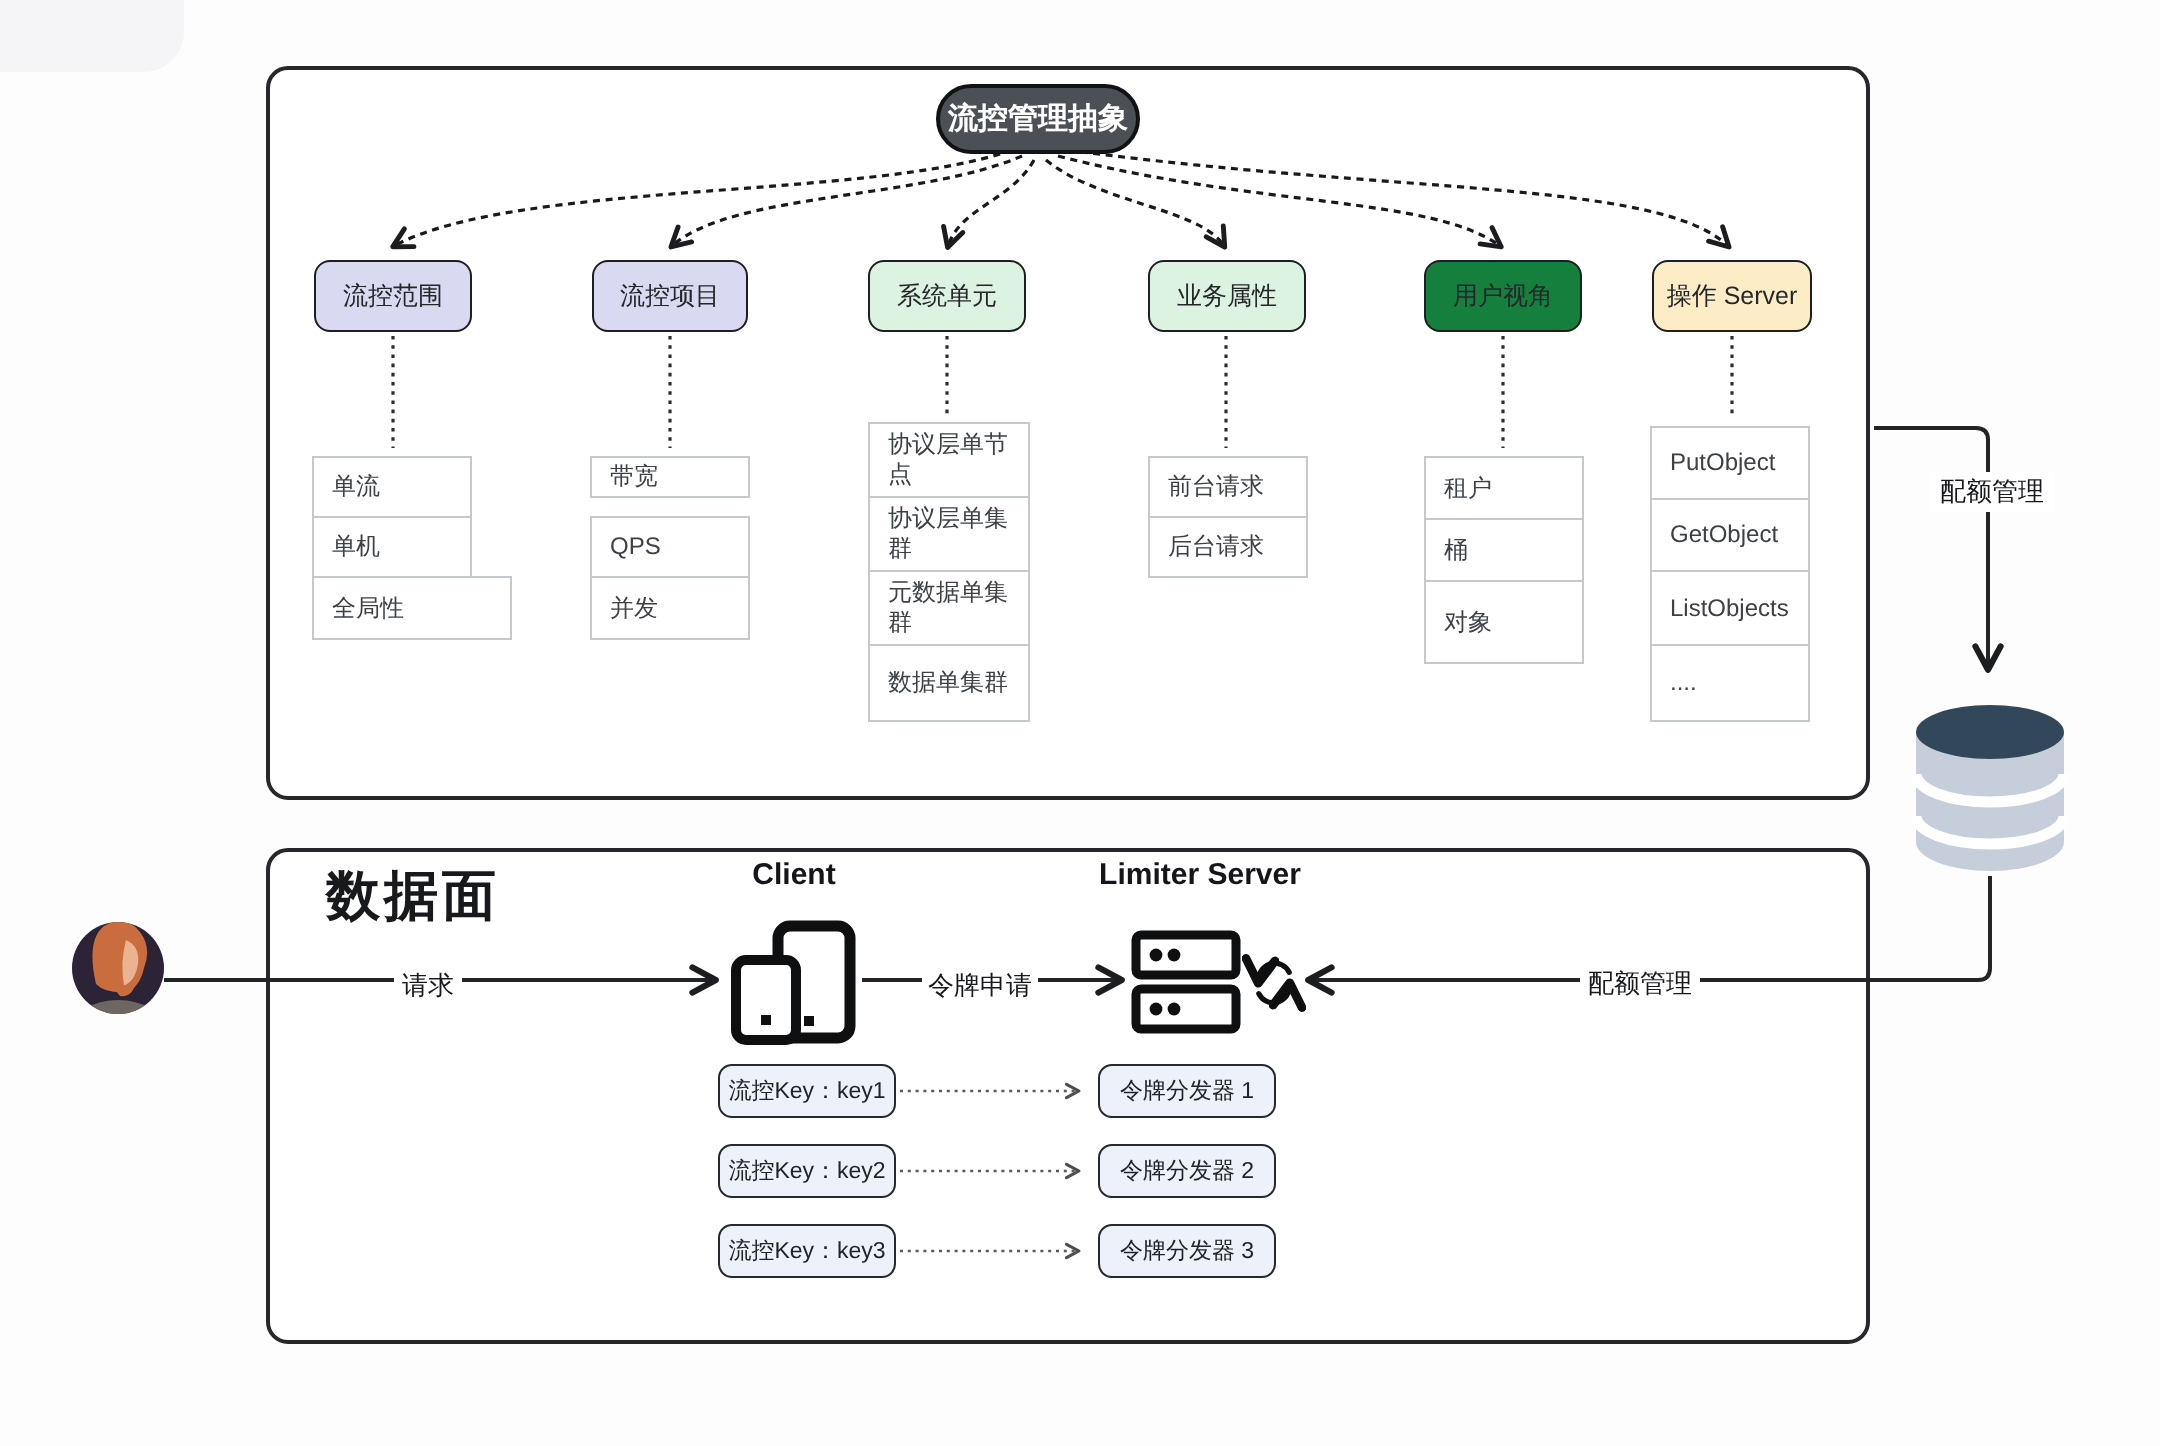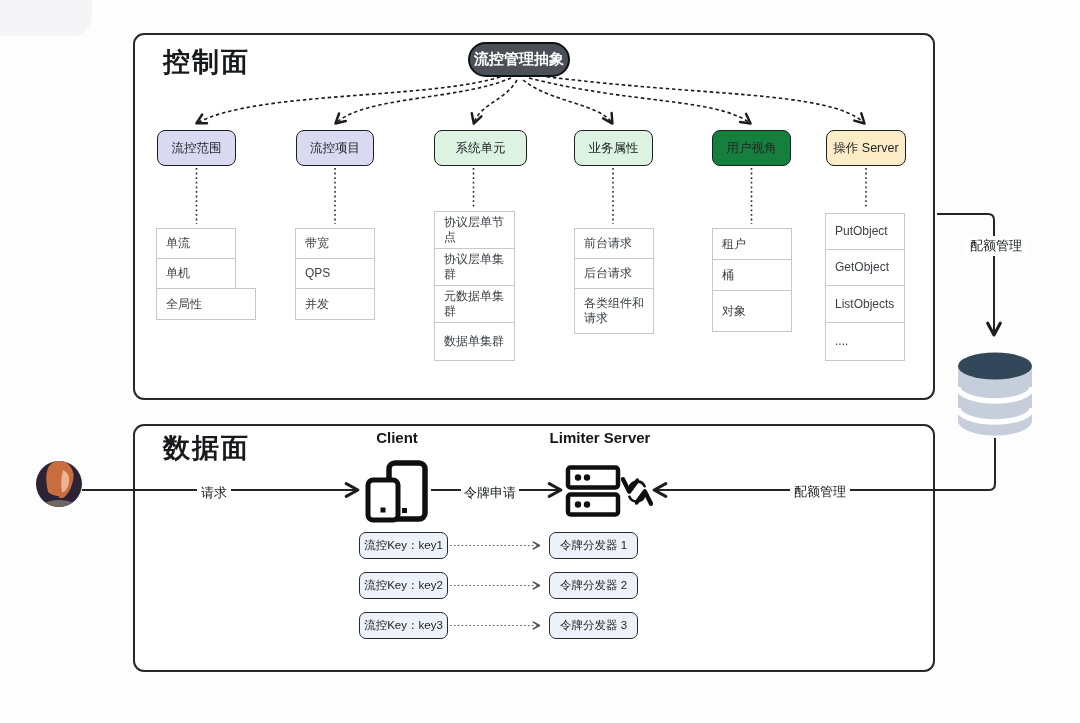--- a/index.html
+++ b/index.html
@@ -113,48 +113,46 @@
       <path d="M629.4,496.8 A8,8 0 0 0 644.6,494.1" marker-end="url(#mVb)"></path>
     </g>
 
     <g fill="none" stroke="#565a5e" stroke-width="1.2" stroke-dasharray="1.5 2.4">
       <path d="M450,545.5 H539" marker-end="url(#mVg)"></path>
       <path d="M450,585.5 H539" marker-end="url(#mVg)"></path>
       <path d="M450,625.5 H539" marker-end="url(#mVg)"></path>
     </g>
   </svg>
 
-  <div class="panel-title" style="left:163px;top:44px">控制面</div>
   <div class="panel-title" style="left:163px;top:430px">数据面</div>
 
   <div class="pill" style="background-color: rgb(75, 80, 86);">流控管理抽象</div>
 
   <div class="cat" style="left: 157px; top: 130px; width: 79px; background-color: rgb(217, 218, 241);">流控范围</div>
   <div class="cat" style="left: 296px; top: 130px; width: 78px; background-color: rgb(217, 218, 241);">流控项目</div>
-  <div class="cat" style="left: 434px; top: 130px; width: 93px; background-color: rgb(220, 243, 225); font-family: Liberation Serif, serif;">系统单元</div>
+  <div class="cat" style="left: 434px; top: 130px; width: 79px; background-color: rgb(220, 243, 225); font-family: Liberation Serif, serif;">系统单元</div>
   <div class="cat" style="left: 574px; top: 130px; width: 79px; background-color: rgb(220, 243, 225);">业务属性</div>
   <div class="cat" style="left: 712px; top: 130px; width: 79px; background-color: #15803d;">用户视角</div>
   <div class="cat" style="left: 826px; top: 130px; width: 80px; background-color: rgb(252, 237, 198);">操作 Server</div>
 
   <div class="cell" style="left:156px;top:228px;width:80px;height:31px">单流</div>
   <div class="cell" style="left:156px;top:258px;width:80px;height:31px">单机</div>
   <div class="cell" style="left:156px;top:288px;width:100px;height:32px">全局性</div>
 
-  <div class="cell" style="left:295px;top:228px;width:80px;height:31px">带宽</div>
+  <div class="cell" style="left:295px;top:228px;width:80px;height:21px">带宽</div>
   <div class="cell" style="left:295px;top:258px;width:80px;height:31px">QPS</div>
   <div class="cell" style="left:295px;top:288px;width:80px;height:32px">并发</div>
 
   <div class="cell" style="left:434px;top:211px;width:81px;height:38px">协议层单节点</div>
   <div class="cell" style="left:434px;top:248px;width:81px;height:38px">协议层单集群</div>
   <div class="cell" style="left:434px;top:285px;width:81px;height:38px">元数据单集群</div>
   <div class="cell" style="left:434px;top:322px;width:81px;height:39px">数据单集群</div>
 
   <div class="cell" style="left:574px;top:228px;width:80px;height:31px">前台请求</div>
   <div class="cell" style="left:574px;top:258px;width:80px;height:31px">后台请求</div>
-  <div class="cell" style="left:574px;top:288px;width:80px;height:46px">各类组件和请求</div>
 
   <div class="cell" style="left:712px;top:228px;width:80px;height:32px">租户</div>
   <div class="cell" style="left:712px;top:259px;width:80px;height:32px">桶</div>
   <div class="cell" style="left:712px;top:290px;width:80px;height:42px">对象</div>
 
   <div class="cell" style="left:825px;top:213px;width:80px;height:37px">PutObject</div>
   <div class="cell" style="left:825px;top:249px;width:80px;height:37px">GetObject</div>
   <div class="cell" style="left:825px;top:285px;width:80px;height:38px">ListObjects</div>
   <div class="cell" style="left:825px;top:322px;width:80px;height:39px">....</div>
 

